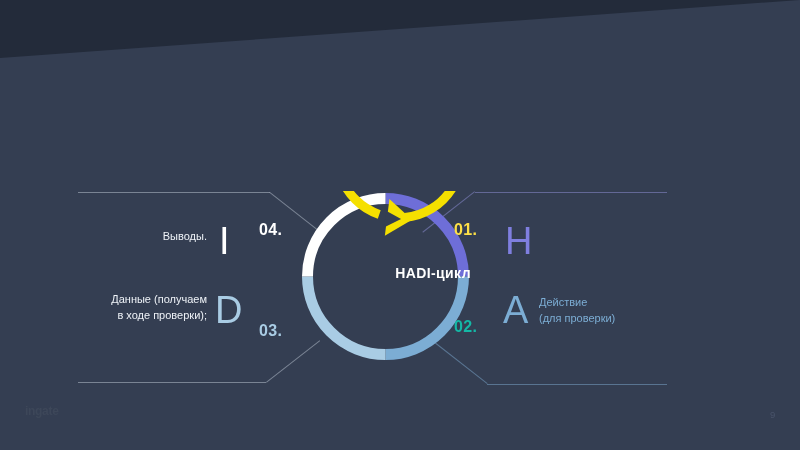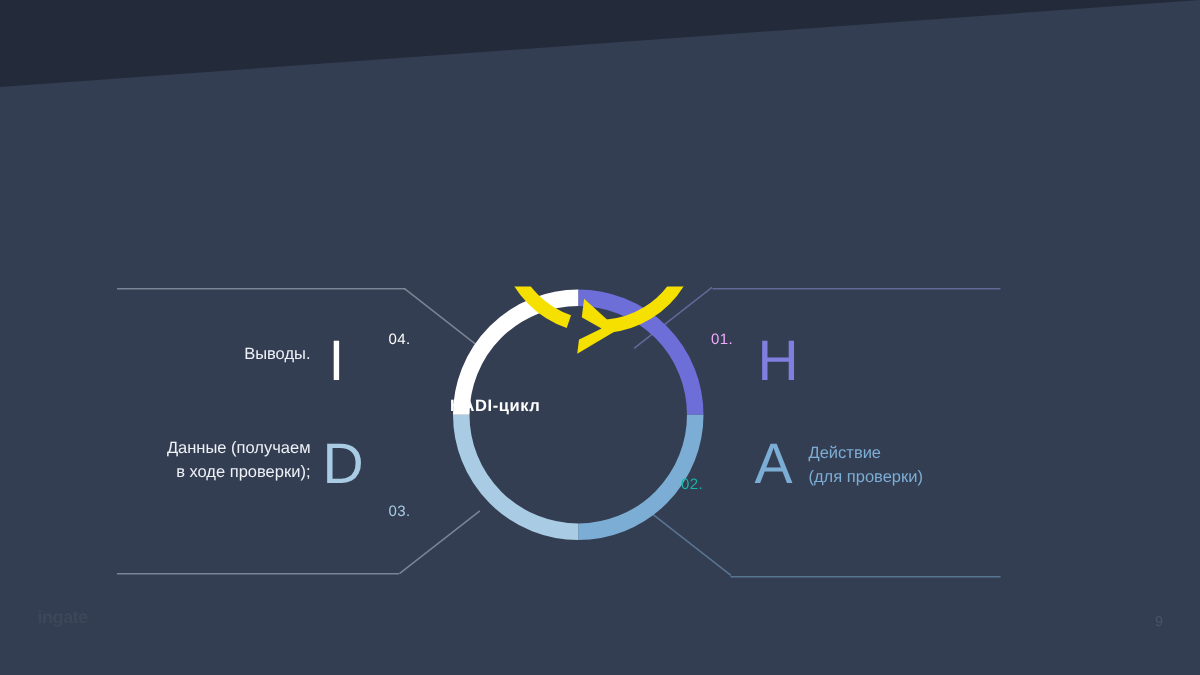--- a/index.html
+++ b/index.html
@@ -49,38 +49,38 @@
     height: 171px;
   }
   #ring-svg { display: block; }
 
   
   #center-label {
     position: absolute;
     left: 300px;
     top: 265px;
     width: 171px;
-    text-align: left;
-    font-size: 11px;
+    text-align: right;
+    font-size: 14px;
     font-weight: bold;
     color: #ffffff;
     letter-spacing: 0.4px;
   }
 
   
   .step-num {
     position: absolute;
-    font-size: 10px;
-    font-weight: 400;
+    font-size: 16px;
+    font-weight: 700;
     letter-spacing: 0.3px;
     text-align: right;
   }
   #num-04 { left: 259px; top: 221px; color: #ffffff; }
-  #num-03 { left: 259px; top: 336px; color: #a9cce4; }
-  #num-01 { left: 474px; top: 221px; color: #f0abfc; }
+  #num-03 { left: 259px; top: 322px; color: #a9cce4; }
+  #num-01 { left: 454px; top: 221px; color: #fde047; }
   #num-02 { left: 454px; top: 318px; color: #14b8a6; }
 
   
   .big-letter {
     position: absolute;
     font-size: 38px;
     font-weight: 400;
     line-height: 1;
   }
   #letter-I { left: 219px; top: 222px; color: #ffffff; }

